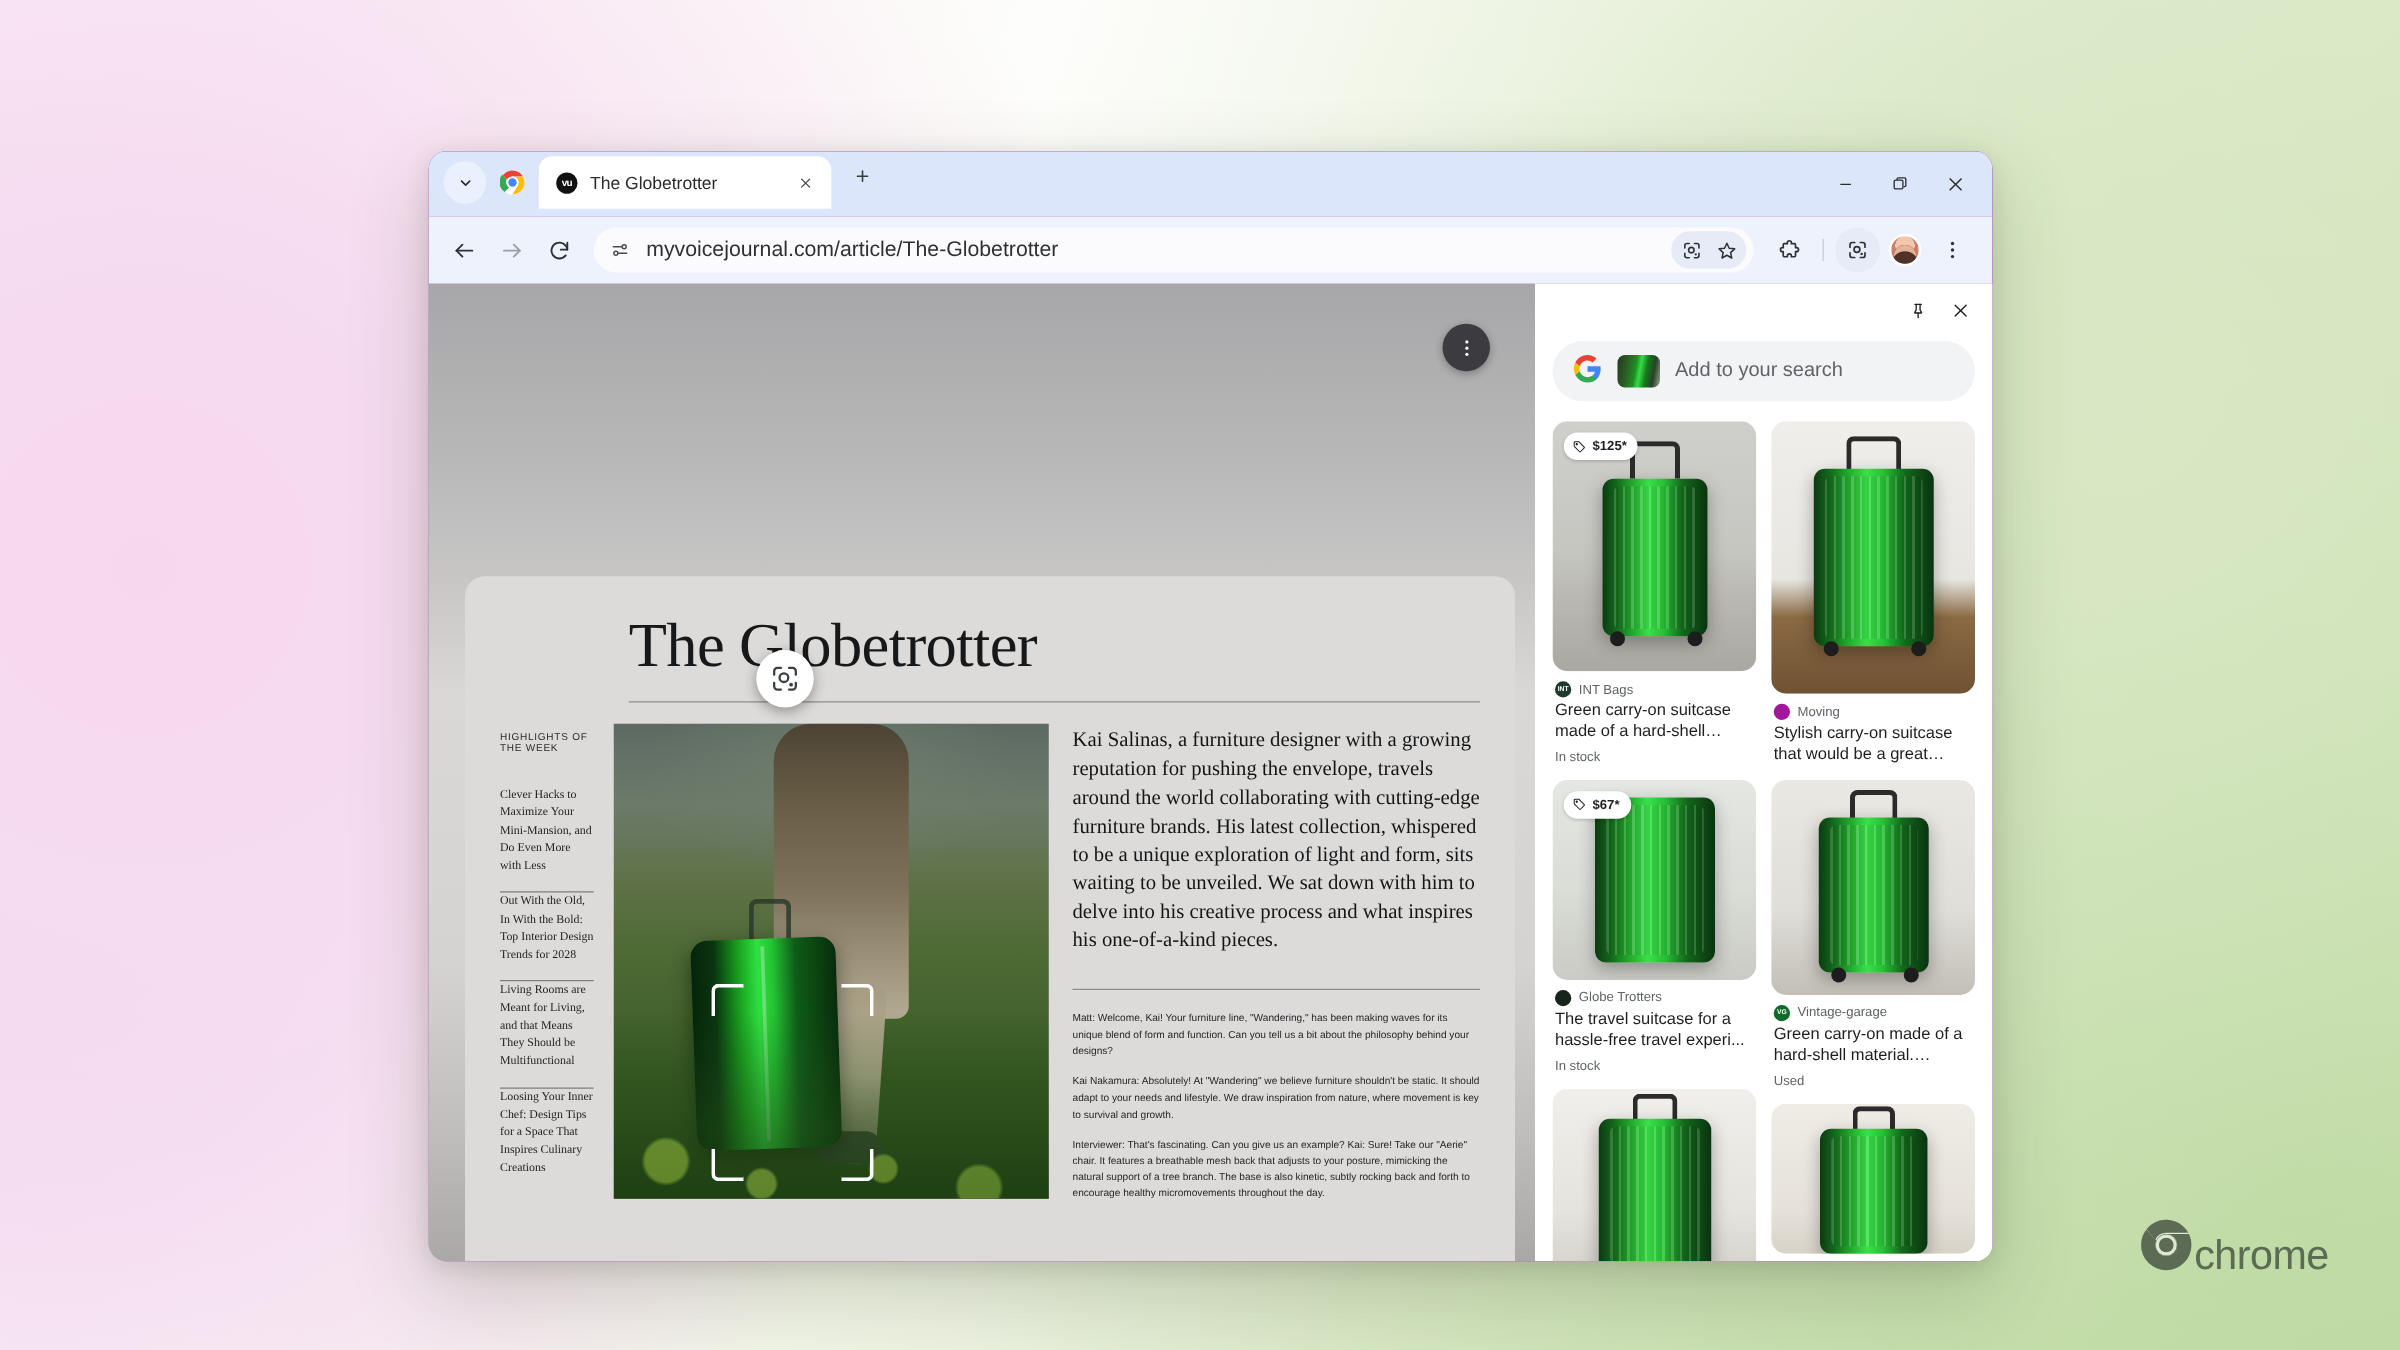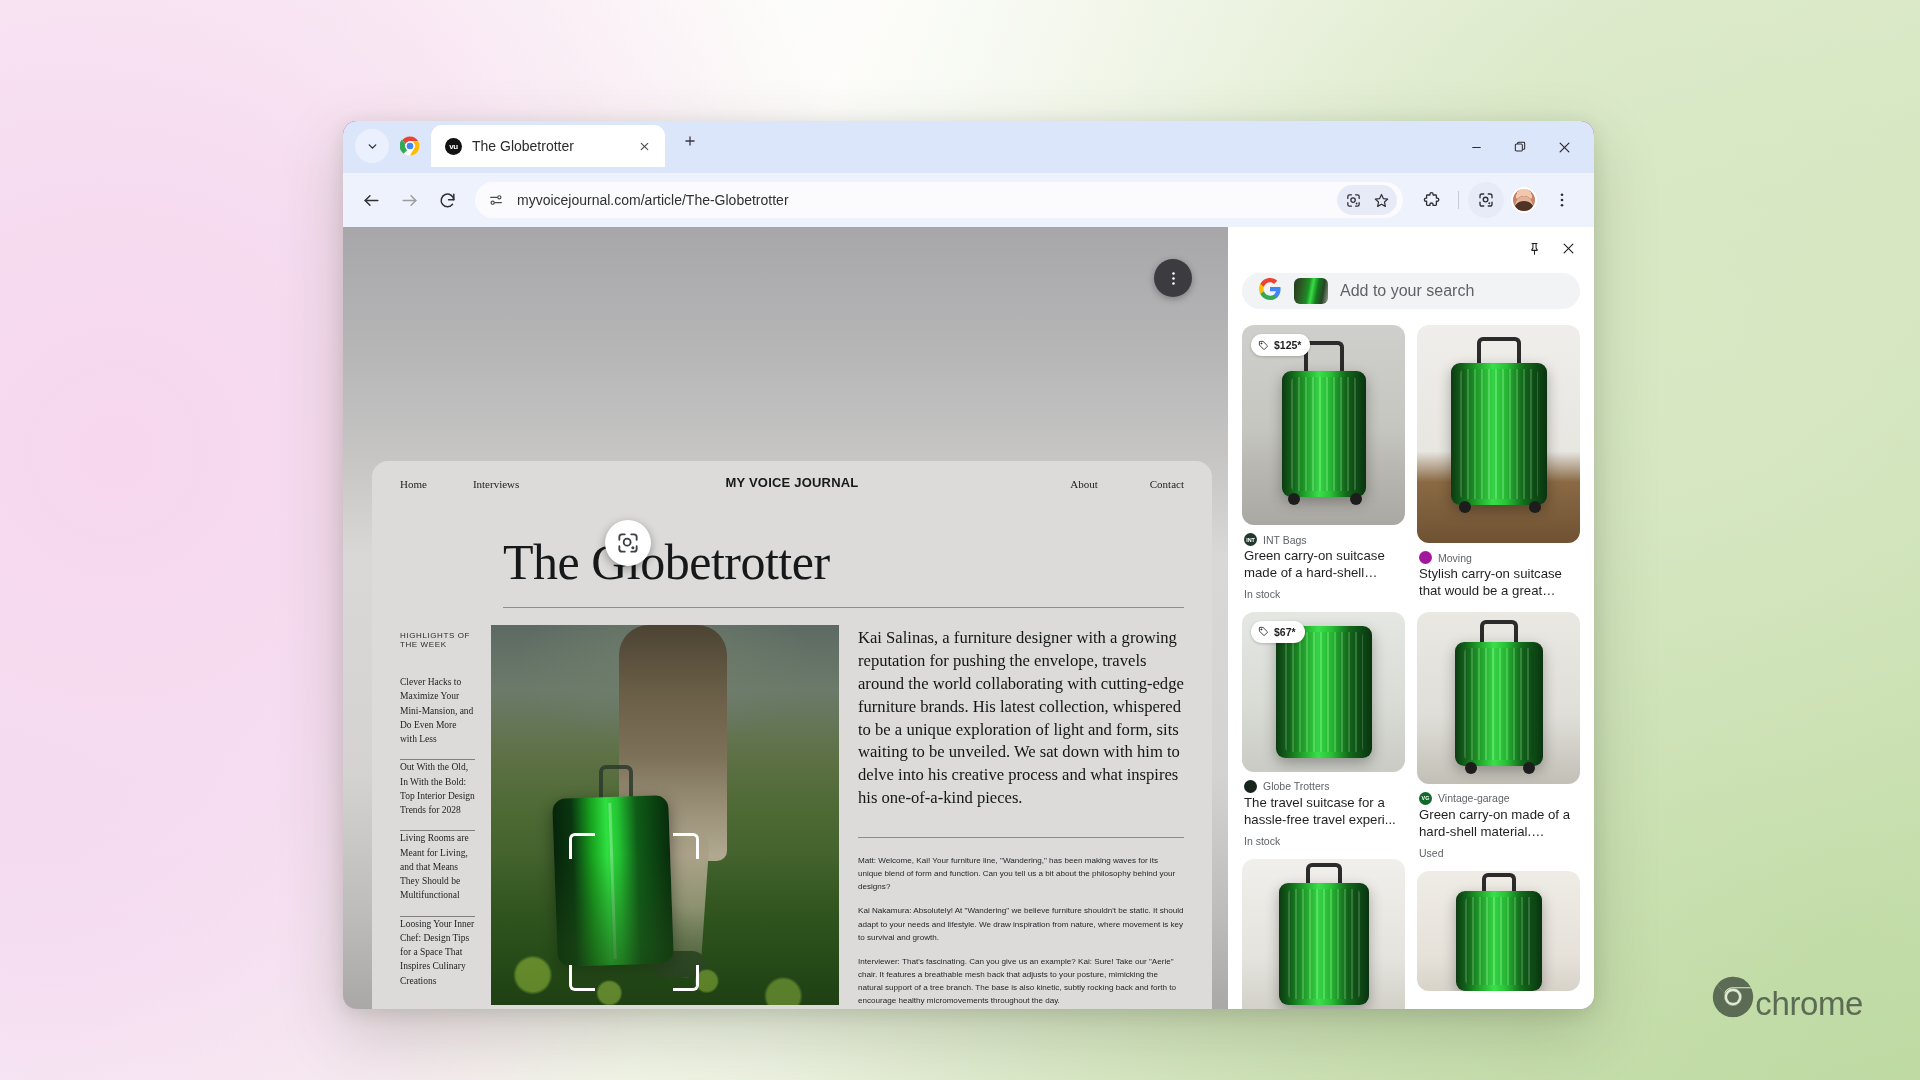--- a/index.html
+++ b/index.html
@@ -90,21 +90,21 @@
   }
   .omnibox {
     flex: 1; height: 36px; margin: 0 8px;
     background: #fbfbfe;
     border-radius: 18px;
     display: flex; align-items: center;
     padding: 0 6px 0 10px; gap: 10px;
     min-width: 0;
   }
   .omnibox .url {
-    font-size: 14px; color: #2e3034;
+    font-size: 17px; color: #2e3034;
     white-space: nowrap; overflow: hidden; text-overflow: ellipsis;
     flex: 1;
   }
   .omni-actions { display: flex; align-items: center; gap: 2px; }
   .omni-pill {
     display: flex; align-items: center;
     background: #e6ebf7; border-radius: 16px; height: 30px; padding: 0 2px;
   }
   .tb-divider { width: 1px; height: 18px; background: #c8ccd6; margin: 0 7px; }
   .avatar {
@@ -273,21 +273,21 @@
   .panel-top {
     height: 38px; display: flex; align-items: center;
     justify-content: flex-end; gap: 6px; padding: 4px 12px 0 0;
   }
   .panel-icon {
     width: 28px; height: 28px; border-radius: 50%;
     display: flex; align-items: center; justify-content: center;
     color: #1f1f22;
   }
   .searchbar {
-    margin: 8px 14px 0 14px; height: 36px;
+    margin: 8px 14px 0 14px; height: 48px;
     background: #f1f3f4; border-radius: 24px;
     display: flex; align-items: center; gap: 12px; padding: 0 16px;
   }
   .sb-thumb {
     width: 34px; height: 26px; border-radius: 6px; flex: none;
     background: linear-gradient(100deg, #213a1f 0%, #2d5a24 22%, #1c8f24 42%, #37dd46 52%, #157a1c 66%, #27422a 82%, #9aa48f 100%);
   }
   .sb-text { font-size: 16px; color: #5f6368; }
   .results {
     flex: 1; overflow: hidden;
@@ -509,31 +509,20 @@
 
       <div class="vp-menu">
         <svg width="17" height="17" viewBox="0 0 24 24" fill="#fff">
             <circle cx="12" cy="5" r="1.8"></circle>
             <circle cx="12" cy="12" r="1.8"></circle>
             <circle cx="12" cy="19" r="1.8"></circle>
           </svg>
       </div>
 
       <div class="page-card">
-        <div class="pg-nav">
-          <div class="left">
-            <span class="nl">Home</span>
-            <span class="nl">Interviews</span>
-          </div>
-          <div class="right">
-            <span class="nl">About</span>
-            <span class="nl">Contact</span>
-          </div>
-          <div class="pg-brand">MY VOICE JOURNAL</div>
-        </div>
 
         <h1 class="pg-title">The Globetrotter</h1>
         <div class="pg-rule"></div>
 
         <div class="pg-body">
 
           <div class="pg-side">
             <div class="pg-side-h">HIGHLIGHTS OF THE WEEK</div>
             <div class="hl">Clever Hacks to Maximize Your Mini-Mansion, and Do Even More with Less</div>
             <div class="hl-sep"></div>

